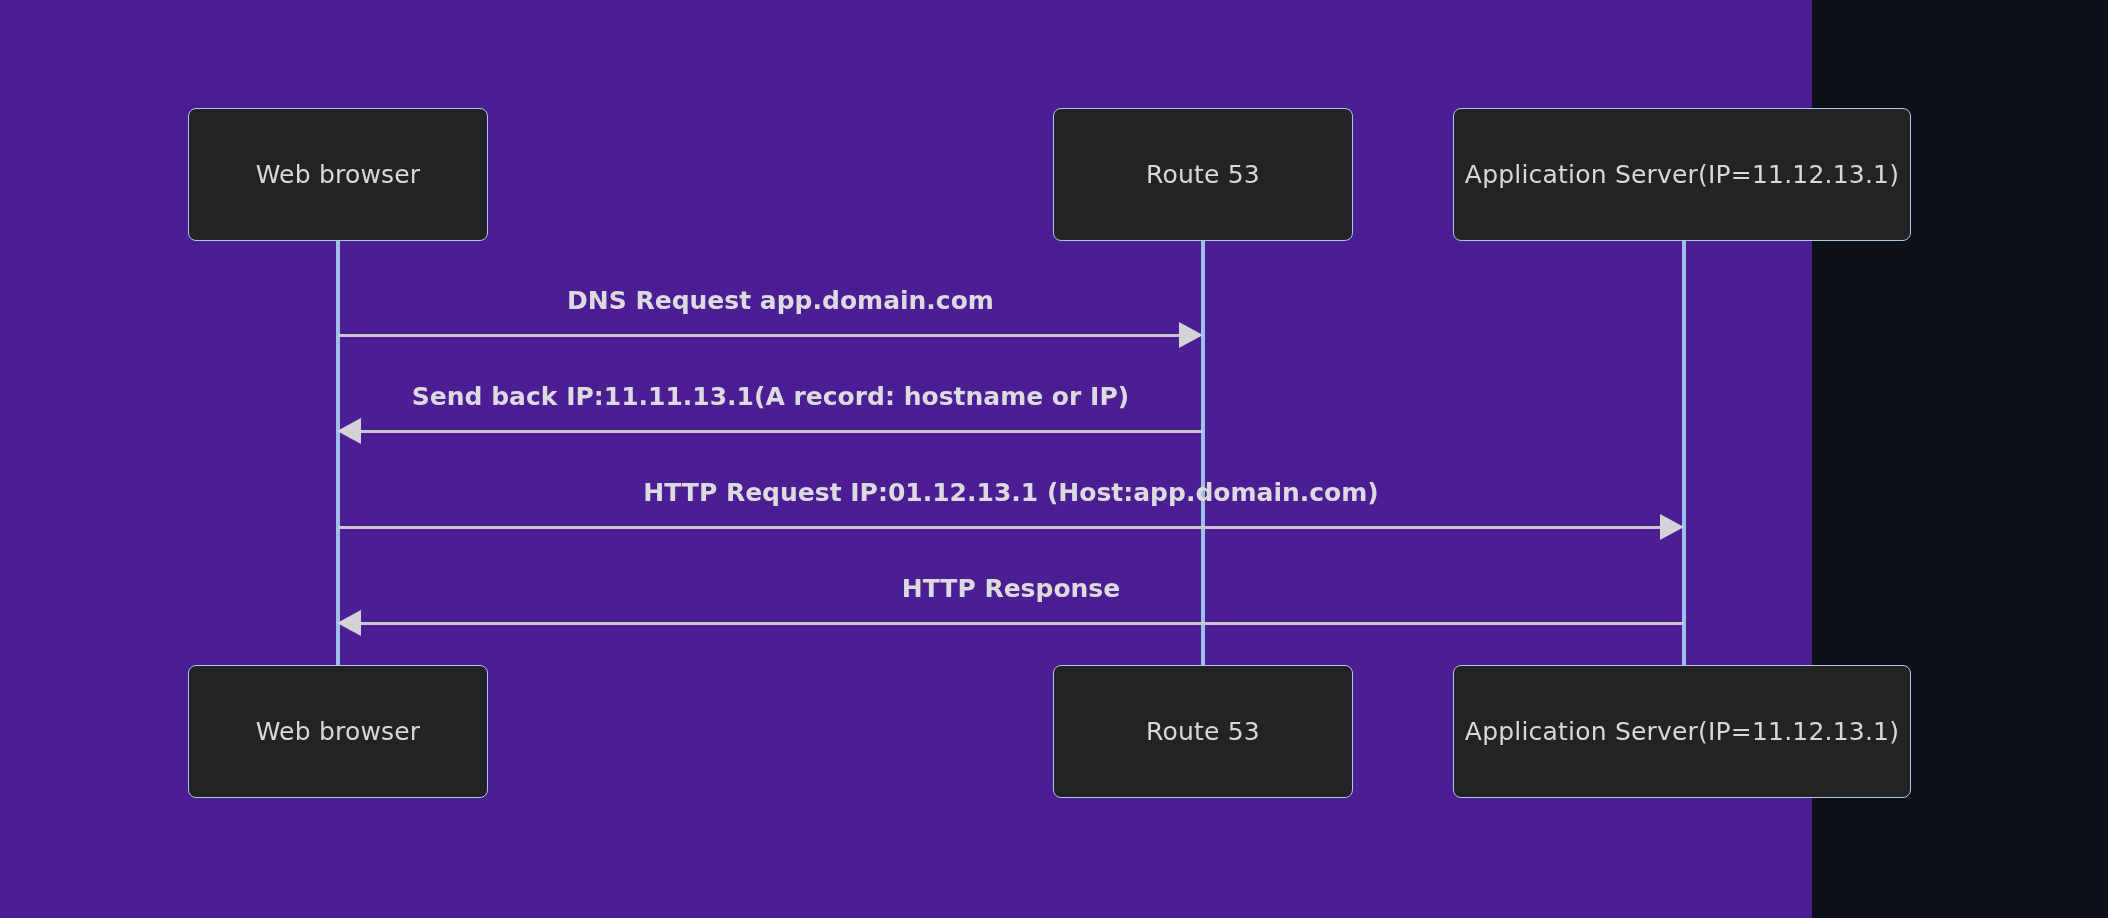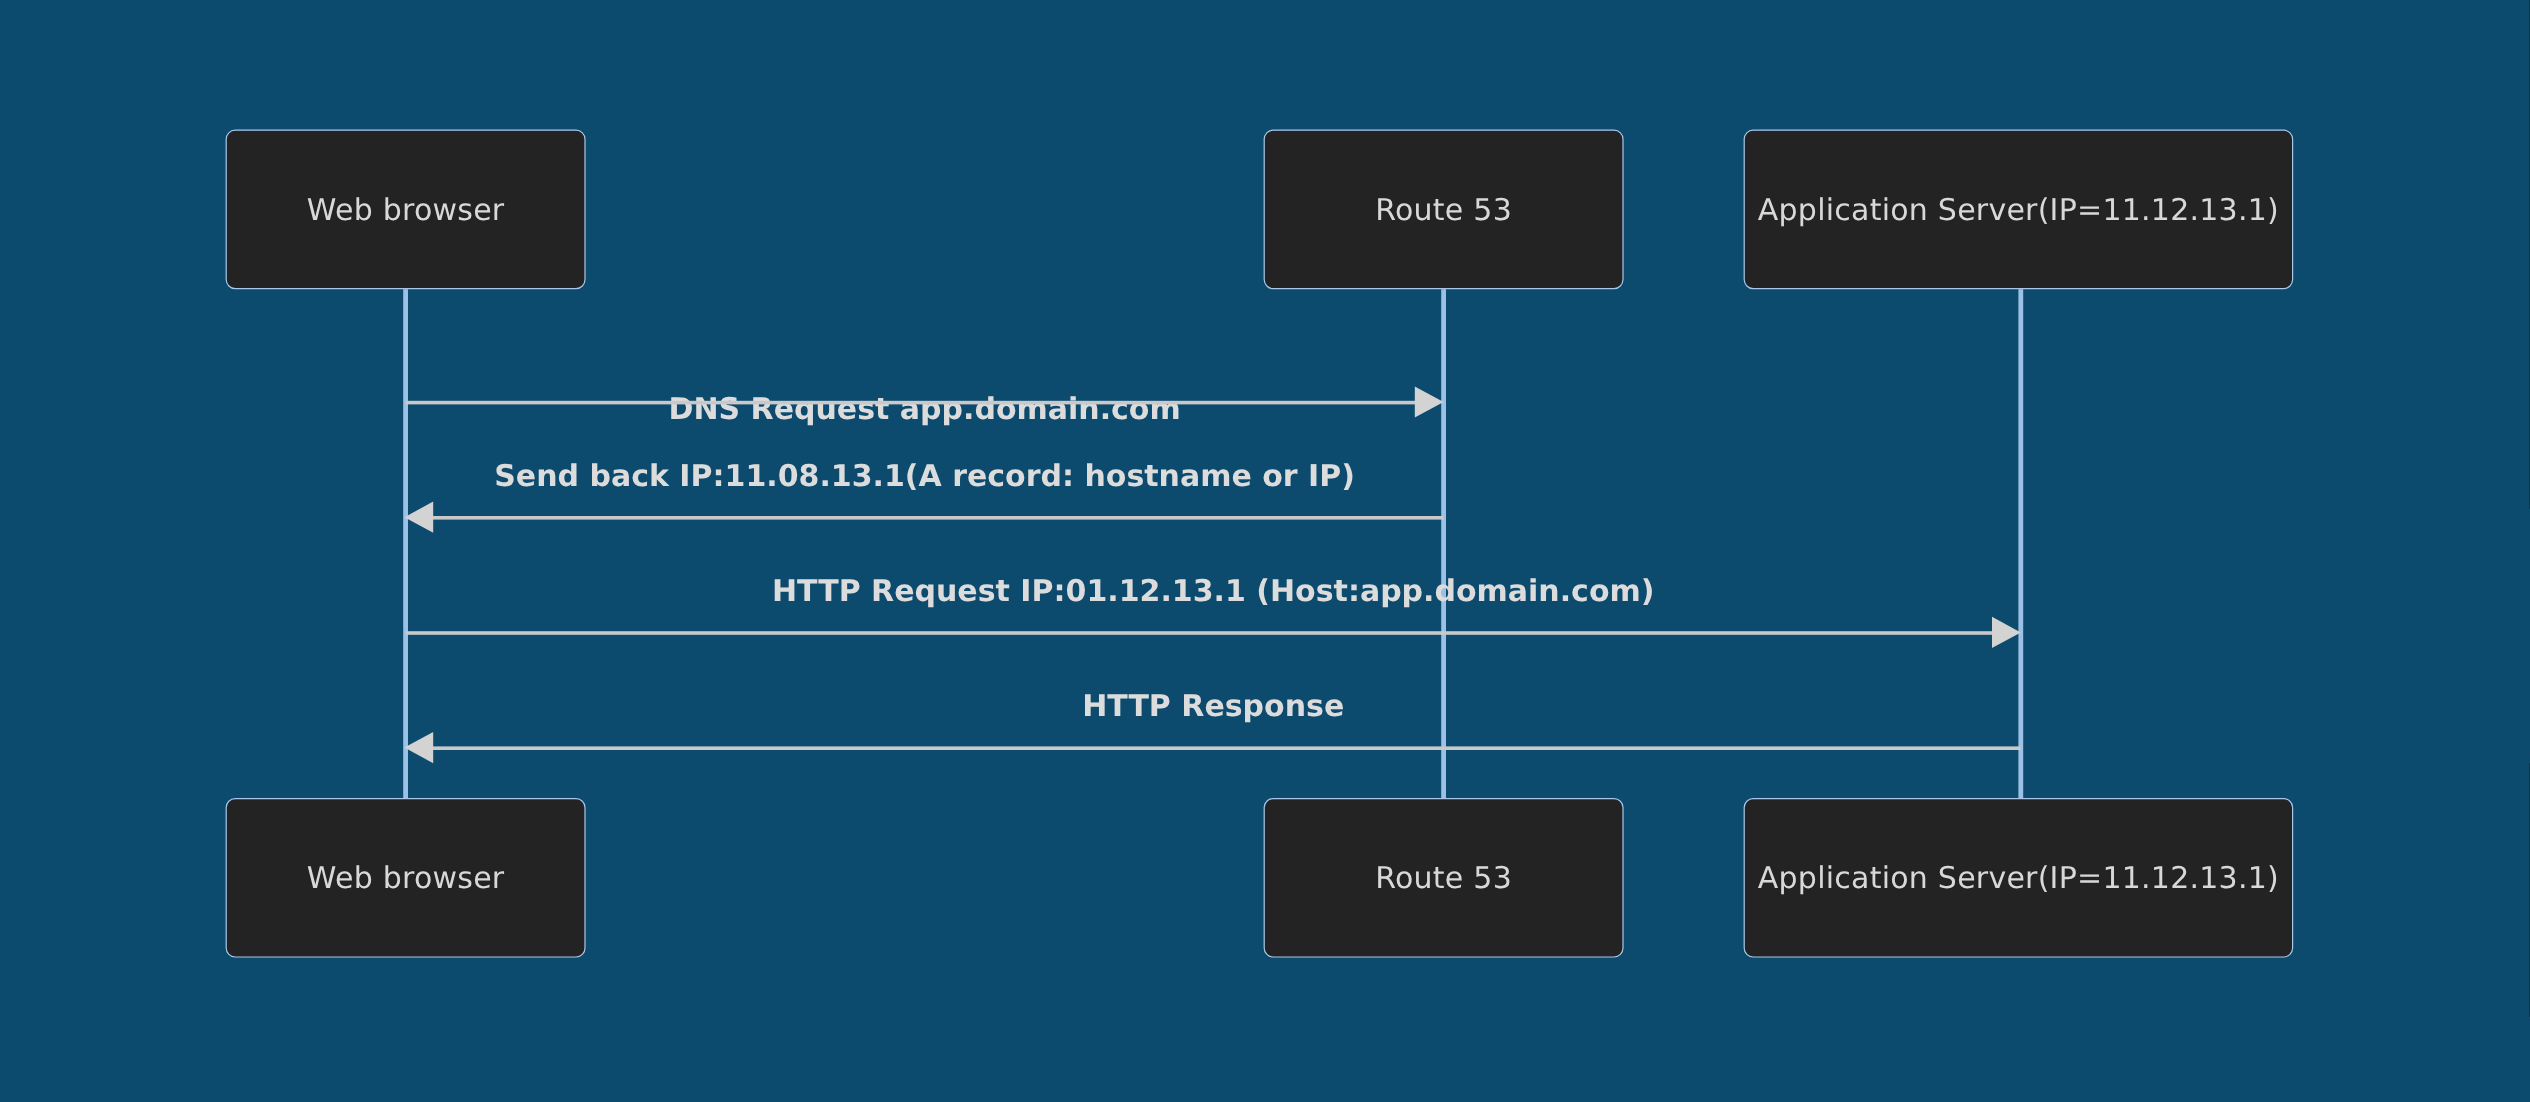--- a/index.html
+++ b/index.html
@@ -1,18 +1,18 @@
 <!DOCTYPE html>
 <html><head>
 <meta charset="utf-8">
 <style>
   html,body{margin:0;padding:0;background:#0d1117;}
   body{width:2108px;height:918px;overflow:hidden;
        font-family:"DejaVu Sans","Liberation Sans",sans-serif;}
-  #canvas{position:relative;width:2108px;height:918px;background:#0c4a6e;}
+  #canvas{position:relative;width:1812px;height:918px;background:#4c1d95;}
 
   .actor-box{position:absolute;box-sizing:border-box;
     background:#232323;border:1.6px solid #a9c8e9;border-radius:8px;
     display:flex;align-items:center;justify-content:center;}
   .actor-label{color:#d8d8d8;font-size:25px;font-weight:400;
     letter-spacing:.2px;white-space:nowrap;line-height:1;}
 
   .lifeline{position:absolute;width:4px;background:#9cc0e6;}
 
   .msg-line{position:absolute;height:3px;background:#c9c9c9;}
@@ -51,25 +51,25 @@
   </div>
 
   <div class="actor-box" style="left:1053px;top:665px;width:300px;height:133px;">
     <span class="actor-label">Route 53</span>
   </div>
 
   <div class="actor-box" style="left:1453px;top:665px;width:458px;height:133px;">
     <span class="actor-label">Application Server(IP=11.12.13.1)</span>
   </div>
 
-  <div class="msg-label" style="left:338px;top:288px;width:865px;margin-top:40px;">DNS Request app.domain.com</div>
+  <div class="msg-label" style="left:348px;top:288px;width:865px;">DNS Request app.domain.com</div>
   <div class="msg-line" style="left:338px;top:334px;width:842px;"></div>
   <div class="arrow-head arrow-right" style="left:1179px;top:322px;"></div>
 
-  <div class="msg-label" style="left:338px;top:384px;width:865px;">Send back IP:11.08.13.1(A record: hostname or IP)</div>
+  <div class="msg-label" style="left:338px;top:384px;width:865px;">Send back IP:11.11.13.1(A record: hostname or IP)</div>
   <div class="msg-line" style="left:360px;top:430px;width:843px;"></div>
   <div class="arrow-head arrow-left" style="left:337px;top:418px;"></div>
 
   <div class="msg-label" style="left:338px;top:480px;width:1346px;">HTTP Request IP:01.12.13.1 (Host:app.domain.com)</div>
   <div class="msg-line" style="left:338px;top:526px;width:1323px;"></div>
   <div class="arrow-head arrow-right" style="left:1660px;top:514px;"></div>
 
   <div class="msg-label" style="left:338px;top:576px;width:1346px;">HTTP Response</div>
   <div class="msg-line" style="left:360px;top:622px;width:1324px;"></div>
   <div class="arrow-head arrow-left" style="left:337px;top:610px;"></div>

